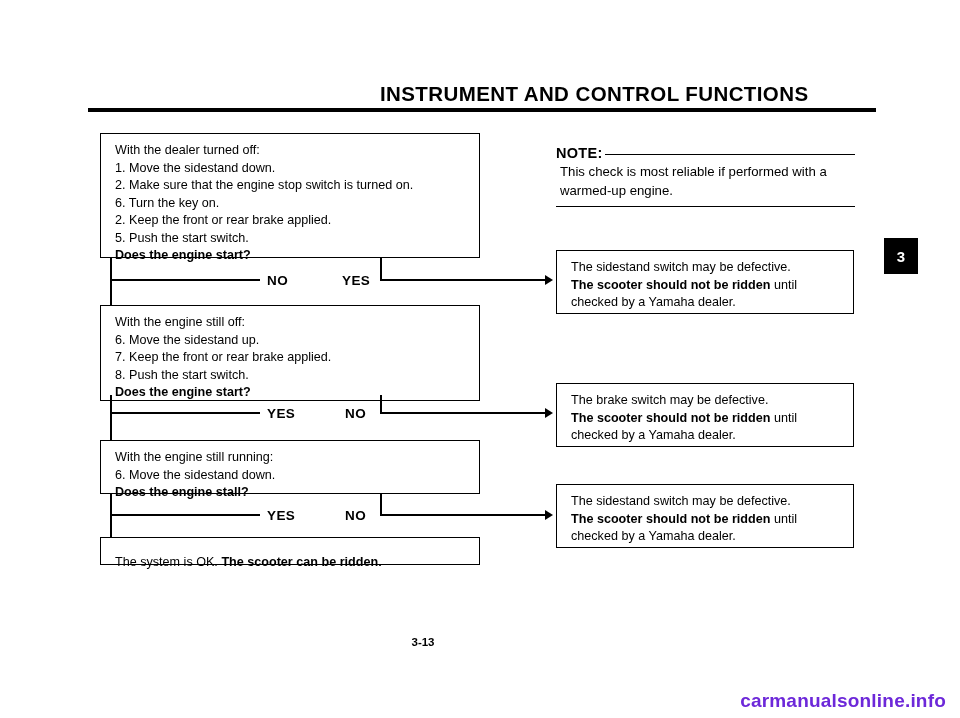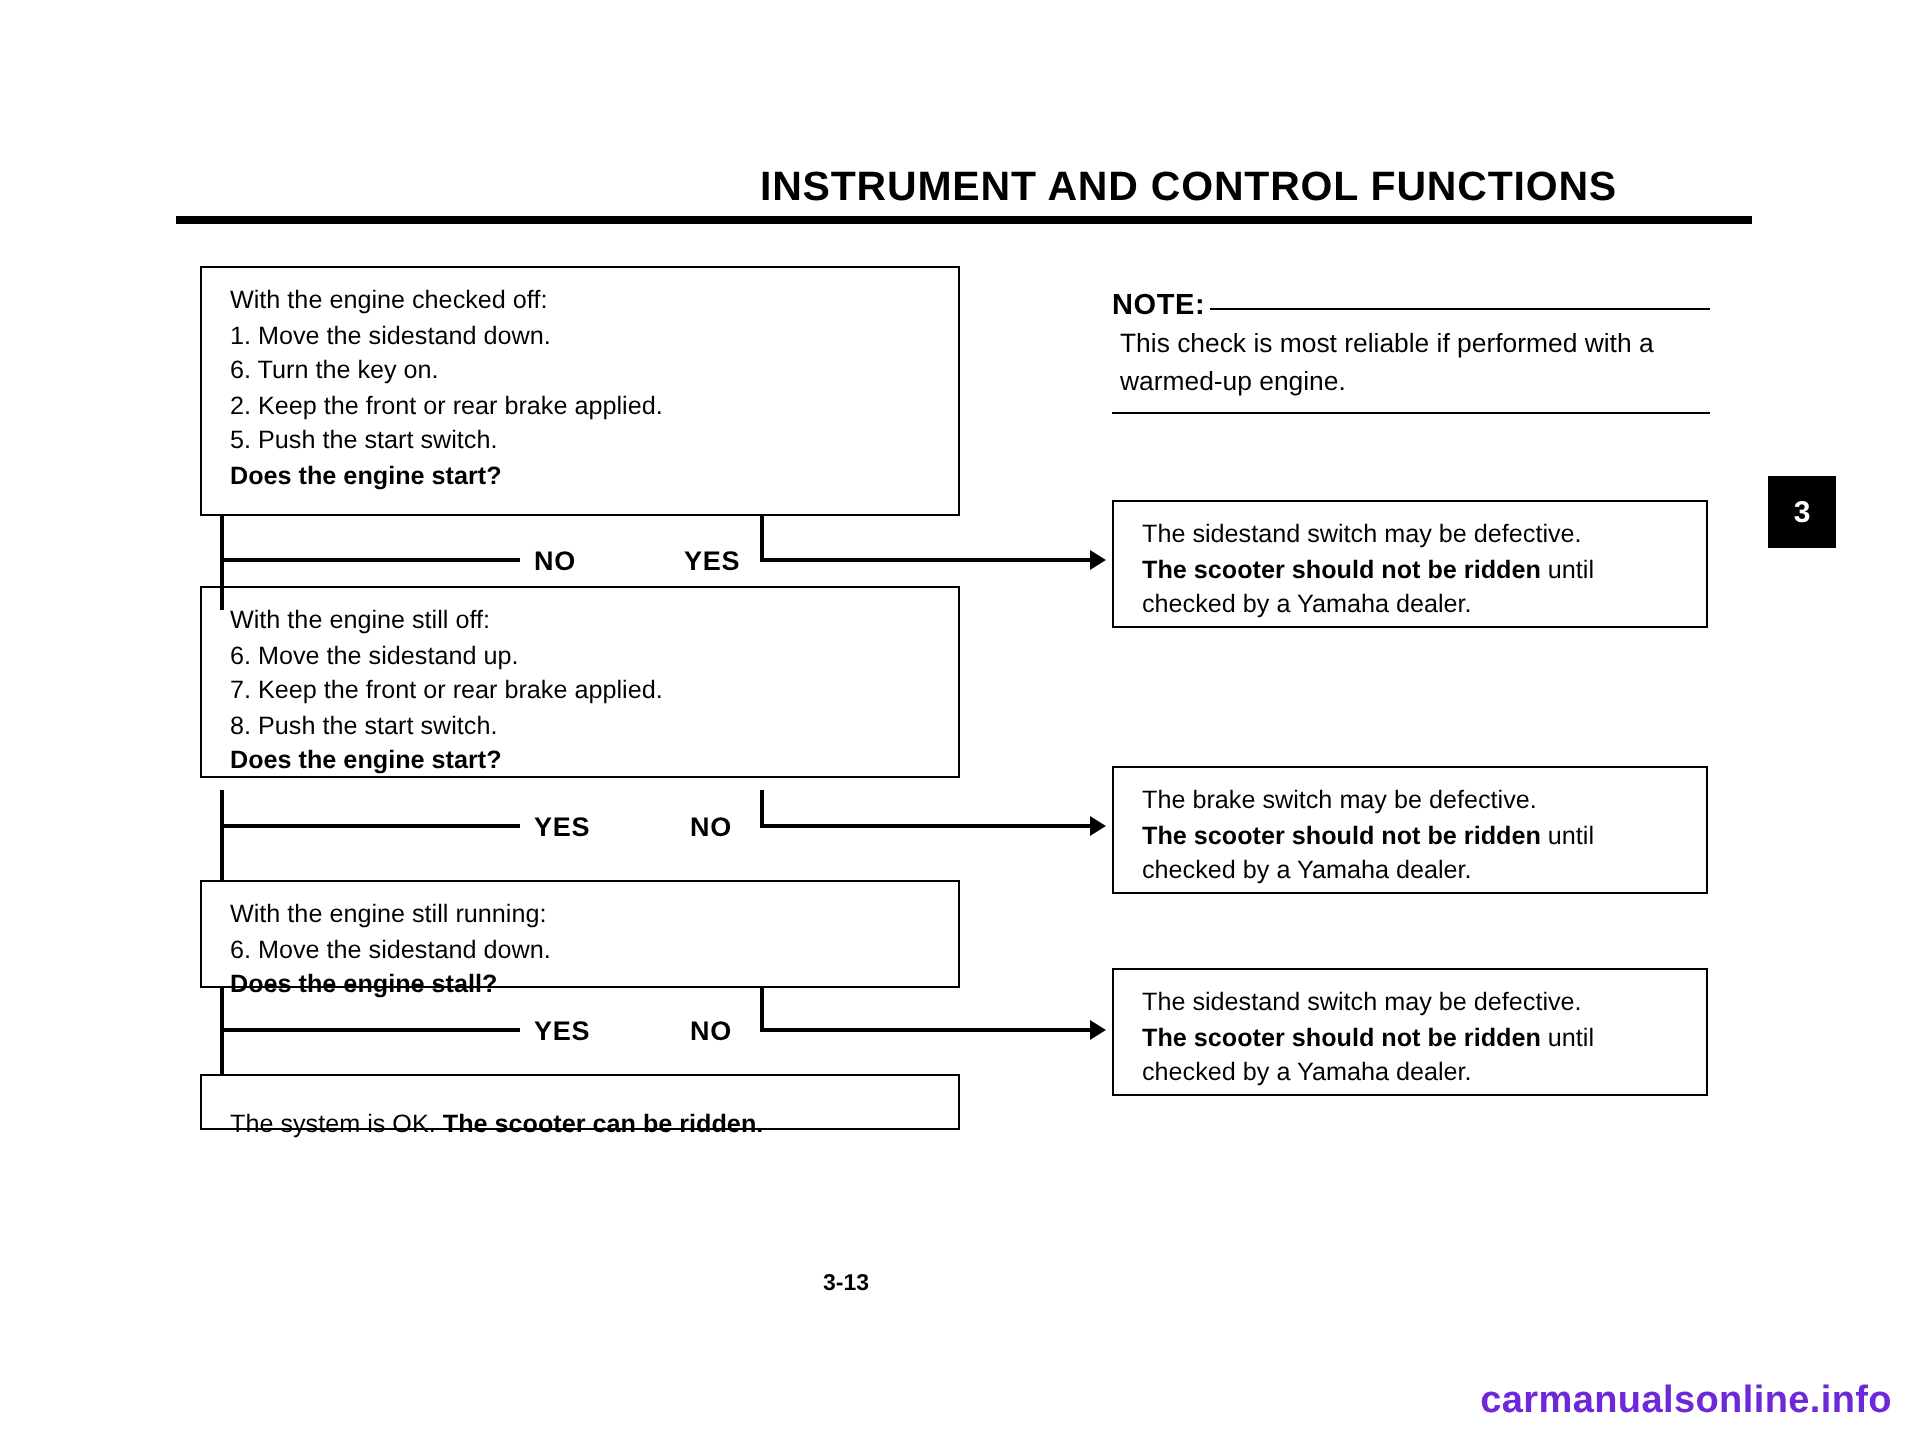--- a/index.html
+++ b/index.html
@@ -59,21 +59,21 @@
     background: #ffffff;
     box-sizing: border-box;
     padding: 8px 12px 6px 14px;
     font-size: 12.6px;
     line-height: 17.5px;
   }
   .fbox .line { white-space: nowrap; }
   .fbox .b { font-weight: bold; }
 
   #box-step1 { left: 100px; top: 133px; width: 380px; height: 125px; }
-  #box-step2 { left: 100px; top: 293px; width: 380px; height: 96px; }
+  #box-step2 { left: 100px; top: 305px; width: 380px; height: 96px; }
   #box-step3 { left: 100px; top: 440px; width: 380px; height: 54px; }
   #box-ok    { left: 100px; top: 537px; width: 380px; height: 28px; padding-top: 16px; }
 
   #box-r1 { left: 556px; top: 250px; width: 298px; height: 64px; }
   #box-r2 { left: 556px; top: 383px; width: 298px; height: 64px; padding-left: 14px; }
   #box-r3 { left: 556px; top: 484px; width: 298px; height: 64px; }
 
   
   .dlabel {
     position: absolute;
@@ -158,22 +158,23 @@
 </style>
 </head>
 <body>
 
 <div class="page-title">INSTRUMENT AND CONTROL FUNCTIONS</div>
 <div class="title-rule"></div>
 
 <div class="chapter-tab">3</div>
 
 <div class="fbox" id="box-step1">
-  <div class="line">With the engine checked off:</div>
+  <div class="line">With the dealer turned off:</div>
   <div class="line">1. Move the sidestand down.</div>
+  <div class="line">2. Make sure that the engine stop switch is turned on.</div>
   <div class="line">6. Turn the key on.</div>
   <div class="line">2. Keep the front or rear brake applied.</div>
   <div class="line">5. Push the start switch.</div>
   <div class="line b">Does the engine start?</div>
 </div>
 
 <div class="fbox" id="box-step2">
   <div class="line">With the engine still off:</div>
   <div class="line">6. Move the sidestand up.</div>
   <div class="line">7. Keep the front or rear brake applied.</div>

